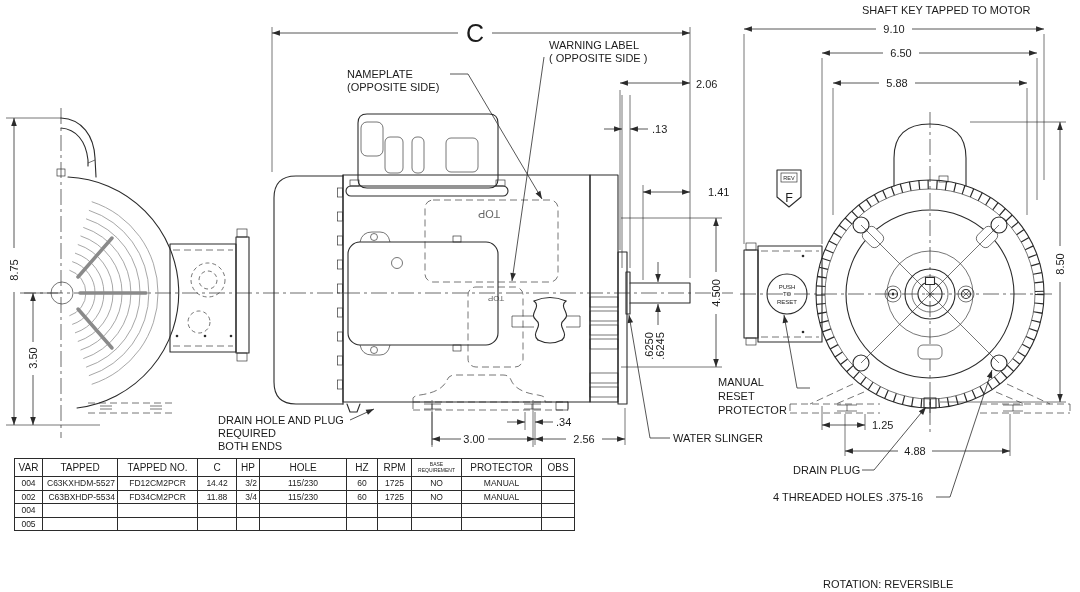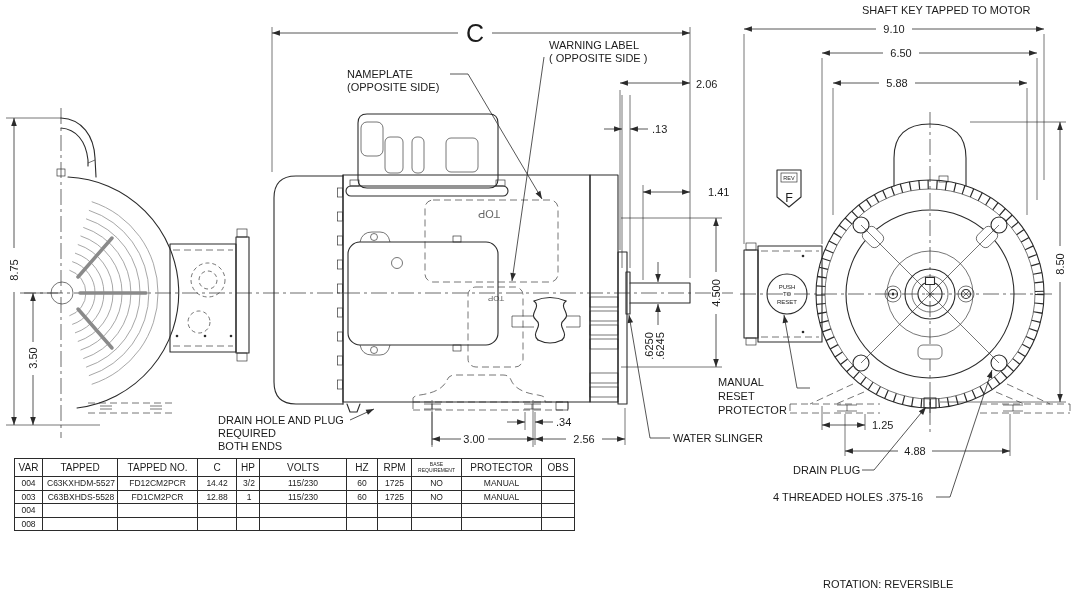--- a/index.html
+++ b/index.html
@@ -23,21 +23,21 @@
   svg .trv{font-size:5.5px;text-anchor:middle;}
   svg .tf{font-size:12.5px;text-anchor:middle;}
   svg .ttop{font-size:11px;fill:#666;text-anchor:middle;}
   svg .ttop2{font-size:8px;fill:#666;text-anchor:middle;}
   .var-table{position:absolute;left:14px;top:458px;border-collapse:collapse;table-layout:fixed;}
   .var-table th,.var-table td{border:1px solid #2b2b2b;padding:0 2px;overflow:hidden;
       white-space:nowrap;font-weight:normal;color:#1c1c1c;}
   .var-table th{font-size:10px;height:17px;text-align:center;}
   .var-table th.small-h{font-size:5px;white-space:normal;line-height:5.5px;}
   .var-table td{font-size:8.5px;height:12.6px;text-align:center;}
-  .var-table td.al{text-align:center;padding-left:4px;}
+  .var-table td.al{text-align:right;padding-left:4px;}
 </style>
 </head>
 <body>
 
 <div class="sheet">
 <svg width="1080" height="592" viewBox="0 0 1080 592">
   <defs>
     <marker id="ah" viewBox="0 0 10 8" markerWidth="11" markerHeight="9" refX="9.5" refY="4" orient="auto-start-reverse">
       <path d="M0.5,0.8 L9.5,4 L0.5,7.2 Z" fill="#2b2b2b"></path>
     </marker>
@@ -367,21 +367,21 @@
         <col style="width:80px">
         <col style="width:33px">
   </colgroup>
   <thead>
     <tr>
       <th>VAR</th>
       <th>TAPPED</th>
       <th>TAPPED NO.</th>
       <th>C</th>
       <th>HP</th>
-      <th>VOLTS</th>
+      <th>HOLE</th>
       <th>HZ</th>
       <th>RPM</th>
       <th class="small-h">BASE REQUIREMENT</th>
       <th>PROTECTOR</th>
       <th>OBS</th>
     </tr>
   </thead>
   <tbody>
     <tr>
       <td>004</td>
@@ -390,25 +390,25 @@
       <td>14.42</td>
       <td class="al">3/2</td>
       <td>115/230</td>
       <td>60</td>
       <td>1725</td>
       <td>NO</td>
       <td>MANUAL</td>
       <td></td>
     </tr>
         <tr>
-      <td>003</td>
-      <td class="al">C63BXHDS-5528</td>
-      <td>FD1CM2PCR</td>
-      <td>12.88</td>
-      <td class="al">1</td>
+      <td>002</td>
+      <td class="al">C63BXHDP-5534</td>
+      <td>FD34CM2PCR</td>
+      <td>11.88</td>
+      <td class="al">3/4</td>
       <td>115/230</td>
       <td>60</td>
       <td>1725</td>
       <td>NO</td>
       <td>MANUAL</td>
       <td></td>
     </tr>
         <tr>
       <td>004</td>
       <td class="al"></td>
@@ -416,21 +416,21 @@
       <td></td>
       <td class="al"></td>
       <td></td>
       <td></td>
       <td></td>
       <td></td>
       <td></td>
       <td></td>
     </tr>
         <tr>
-      <td>008</td>
+      <td>005</td>
       <td class="al"></td>
       <td></td>
       <td></td>
       <td class="al"></td>
       <td></td>
       <td></td>
       <td></td>
       <td></td>
       <td></td>
       <td></td>

